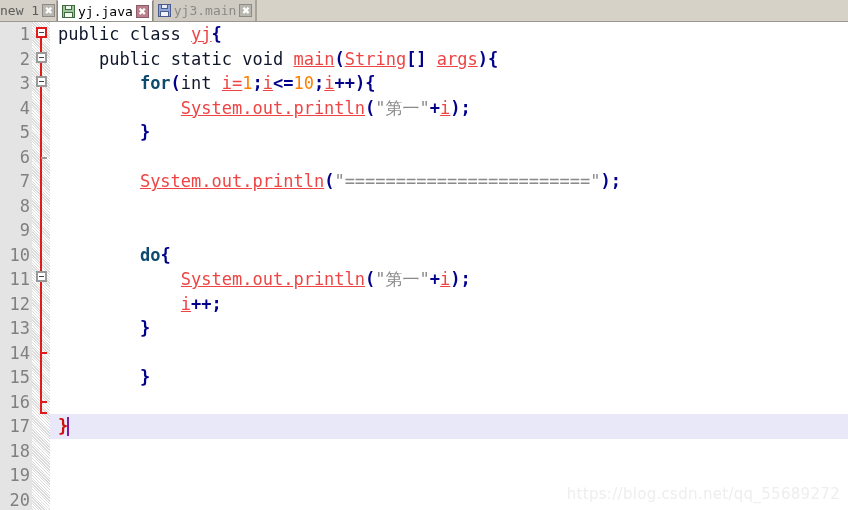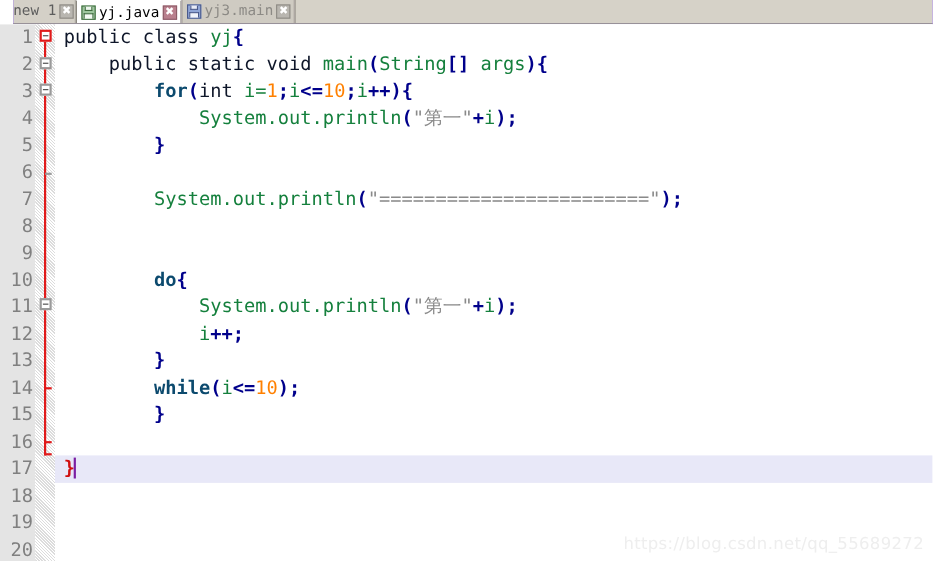--- a/index.html
+++ b/index.html
@@ -17,21 +17,20 @@
   
   .tabbar {
     position: relative;
     height: 21px;
     background: #8b5cf6;
     border-bottom: 1px solid #9a978f;
     display: flex;
     align-items: stretch;
     font-family: "DejaVu Sans Mono", monospace;
     overflow: hidden;
-    margin-left: 12px;
   }
   .tab {
     display: flex;
     align-items: center;
     height: 100%;
     padding: 0 3px 0 4px;
     box-sizing: border-box;
     font-size: 13px;
     gap: 3px;
     position: relative;
@@ -228,21 +227,21 @@
     vertical-align: -4px;
     margin-left: -1px;
   }
 
   
   .kw       { color: #0f172a; }          
   .kw-b     { color: #0c4a6e; font-weight: bold; }  
   .punct    { color: #00008b; font-weight: bold; }  
   .num      { color: #ff8000; }
   .str      { color: #8a8a8a; }
-  .plain    { color: #15803d; }
+  .plain    { color: #ef4444; text-decoration: underline; }
   .brace-red{ color: #d01010; font-weight: bold; }
   .cjk      { font-family: "DejaVu Sans", sans-serif; color: #8a8a8a; }
 
   .watermark {
     position: absolute;
     right: 8px;
     bottom: 8px;
     color: #eeeeee;
     font-size: 15px;
     font-family: "DejaVu Sans", sans-serif;
@@ -340,21 +339,20 @@
 
 
     <div class="line" style="top:220.5px; left:8px;">        <span class="kw-b">do</span><span class="punct">{</span></div>
 
     <div class="line" style="top:245px; left:8px;">            <span class="plain">System.out.println</span><span class="punct">(</span><span class="str">"</span><span class="cjk">第一</span><span class="str">"</span><span class="punct">+</span><span class="plain">i</span><span class="punct">)</span><span class="punct">;</span></div>
 
     <div class="line" style="top:269.5px; left:8px;">            <span class="plain">i</span><span class="punct">++</span><span class="punct">;</span></div>
 
     <div class="line" style="top:294px; left:8px;">        <span class="punct">}</span></div>
 
-    <div class="line" style="top:318.5px; left:8px;">        <span class="kw-b">while</span><span class="punct">(</span><span class="plain">i</span><span class="punct">&lt;=</span><span class="num">10</span><span class="punct">)</span><span class="punct">;</span></div>
 
     <div class="line" style="top:343px; left:8px;">        <span class="punct">}</span></div>
 
     <div class="line" style="top:367.5px; left:8px;"></div>
 
     <div class="line" style="top:392px; left:8px;"><span class="brace-red">}</span><span class="cursor"></span></div>
 
     <div class="watermark">https://blog.csdn.net/qq_55689272</div>
   </div>
 </div>

